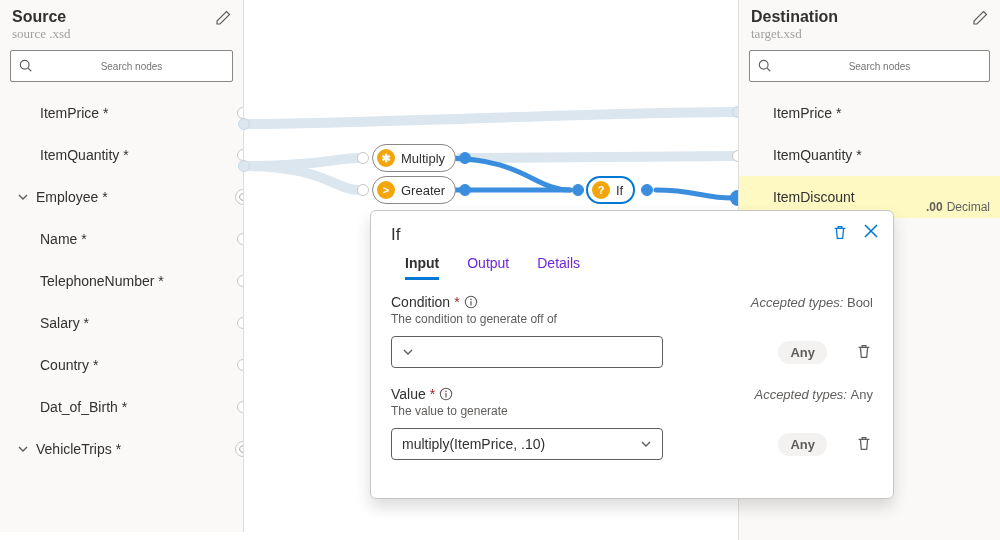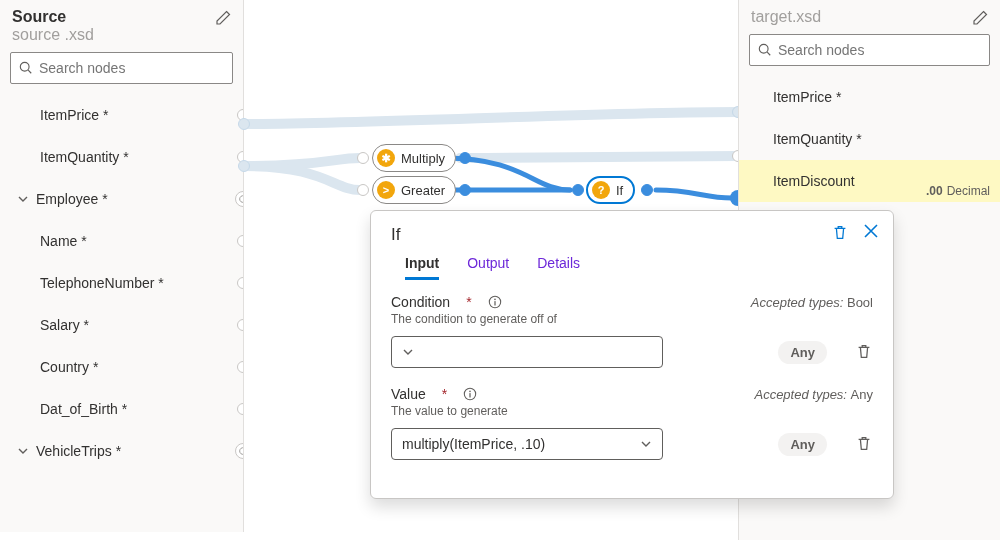--- a/index.html
+++ b/index.html
@@ -3,26 +3,26 @@
 <meta charset="utf-8">
 <style>
   * { box-sizing: border-box; margin: 0; padding: 0; }
   body { font-family: "Segoe UI", -apple-system, sans-serif; font-size: 14px; color: #323130; background: #fff; width: 1000px; height: 540px; overflow: hidden; position: relative; }
   
   .panel-source { position: absolute; left: 0; top: 0; width: 244px; height: 532px; background: #faf9f8; border-right: 1px solid #e1dfdd; }
   .panel-dest { position: absolute; right: 0; top: 0; width: 262px; height: 540px; background: #faf9f8; border-left: 1px solid #e1dfdd; }
   
   .panel-header { padding: 8px 12px 4px 12px; position: relative; }
   .panel-title { font-size: 16px; font-weight: 600; }
-  .panel-subtitle { font-size: 16px; color: #a19f9d; margin-top: 0; }
+  .panel-subtitle { font-size: 13px; color: #a19f9d; margin-top: 0; font-family: Liberation Serif, serif; }
   .edit-icon { position: absolute; right: 12px; top: 10px; width: 16px; height: 16px; cursor: pointer; }
   
   .search-wrap { padding: 4px 10px 10px 10px; }
   .search-box { display: flex; align-items: center; gap: 6px; border: 1px solid #8a8886; border-radius: 2px; padding: 4px 8px; background: #fff; height: 32px; }
-  .search-box input { border: none; outline: none; flex: 1; font-size: 14px; background: transparent; }
+  .search-box input { border: none; outline: none; flex: 1; font-size: 10px; background: transparent; text-align: center; }
   
   .tree { padding: 0; overflow-y: auto; }
   .tree-item { display: flex; align-items: center; height: 42px; padding-left: 40px; font-size: 14px; cursor: pointer; position: relative; }
   .tree-item.parent { padding-left: 18px; }
   .tree-item.parent .chevron { margin-right: 6px; }
   .chevron { display: inline-flex; width: 12px; }
   .port { position: absolute; width: 12px; height: 12px; border-radius: 50%; background: #fff; border: 1.5px solid #c8c6c4; }
   .panel-source .port { right: -6px; }
   .refresh-port { position: absolute; width: 16px; height: 16px; border-radius: 50%; background: #fff; border: 1px solid #c8c6c4; display:flex; align-items:center; justify-content:center; right: -8px;}
   
@@ -45,21 +45,21 @@
   
   .flyout { position: absolute; left: 370px; top: 210px; width: 524px; background:#fff; border:1px solid #c8c6c4; border-radius:6px; box-shadow: 0 8px 16px rgba(0,0,0,.14); padding: 14px 20px 20px 20px; }
   .flyout-title { font-size: 17px; font-weight: 400; margin-bottom: 10px; }
   .flyout-actions { position:absolute; right:14px; top:12px; display:flex; gap:14px; }
   .tabs { display:flex; gap:28px; border-bottom: none; margin-bottom: 14px; margin-left: 14px;}
   .tab { font-size:14px; padding-bottom: 6px; color:#6d28d9; cursor:pointer; }
   .tab.active { color:#323130; font-weight:600; border-bottom: 3px solid #0078d4; }
   
   .field-group { margin-bottom: 18px; }
   .field-header { display:flex; justify-content:space-between; align-items:baseline; }
-  .field-label { font-size:14px; display:flex; align-items:center; gap:16px;}
+  .field-label { font-size:14px; display:flex; align-items:center; gap:4px;}
   .req { color:#a4262c; }
   .accepted { font-size:13px; font-style:italic; color:#605e5c;}
   .field-desc { font-size:12px; color:#605e5c; margin-top:2px;}
   .field-row { display:flex; align-items:center; gap:14px; margin-top:10px;}
   .dropdown { flex: 0 0 272px; display:flex; align-items:center; justify-content:space-between; border:1px solid #605e5c; border-radius:4px; height:32px; padding: 0 10px; font-size:14px; background:#fff;}
   .pill { background:#f3f2f1; border-radius:12px; padding:4px 12px; font-size:13px; font-weight:600; color:#605e5c; margin-left:auto;}
   .trash-btn { margin-left: 14px; cursor:pointer; }
   
   svg.icon { flex-shrink:0; }
 </style>
@@ -180,20 +180,21 @@
     <span class="node-port right filled-blue" style="right:-20px;"></span>
   </div>
 
   <span class="port" style="right:-6px; top:106px; position:absolute; background:#dbe6ef; border-color:#c5d8e8;"></span>
   <span class="port" style="right:-6px; top:150px; position:absolute;"></span>
   <span class="big-port" style="right:-8px; top:190px;"></span>
 </div>
 
 <div class="panel-dest">
   <div class="panel-header">
+    <div class="panel-title">Destination</div>
     <div class="panel-subtitle">target.xsd</div>
     <span class="edit-icon">
       <svg class="icon" width="16" height="16" viewBox="0 0 16 16">
           <path d="M11.5 1.5l3 3L5 14H2v-3L11.5 1.5z" fill="none" stroke="#605e5c" stroke-width="1.2"></path>
         </svg>
     </span>
   </div>
   <div class="search-wrap">
     <div class="search-box">
       <svg class="icon" width="14" height="14" viewBox="0 0 16 16">

